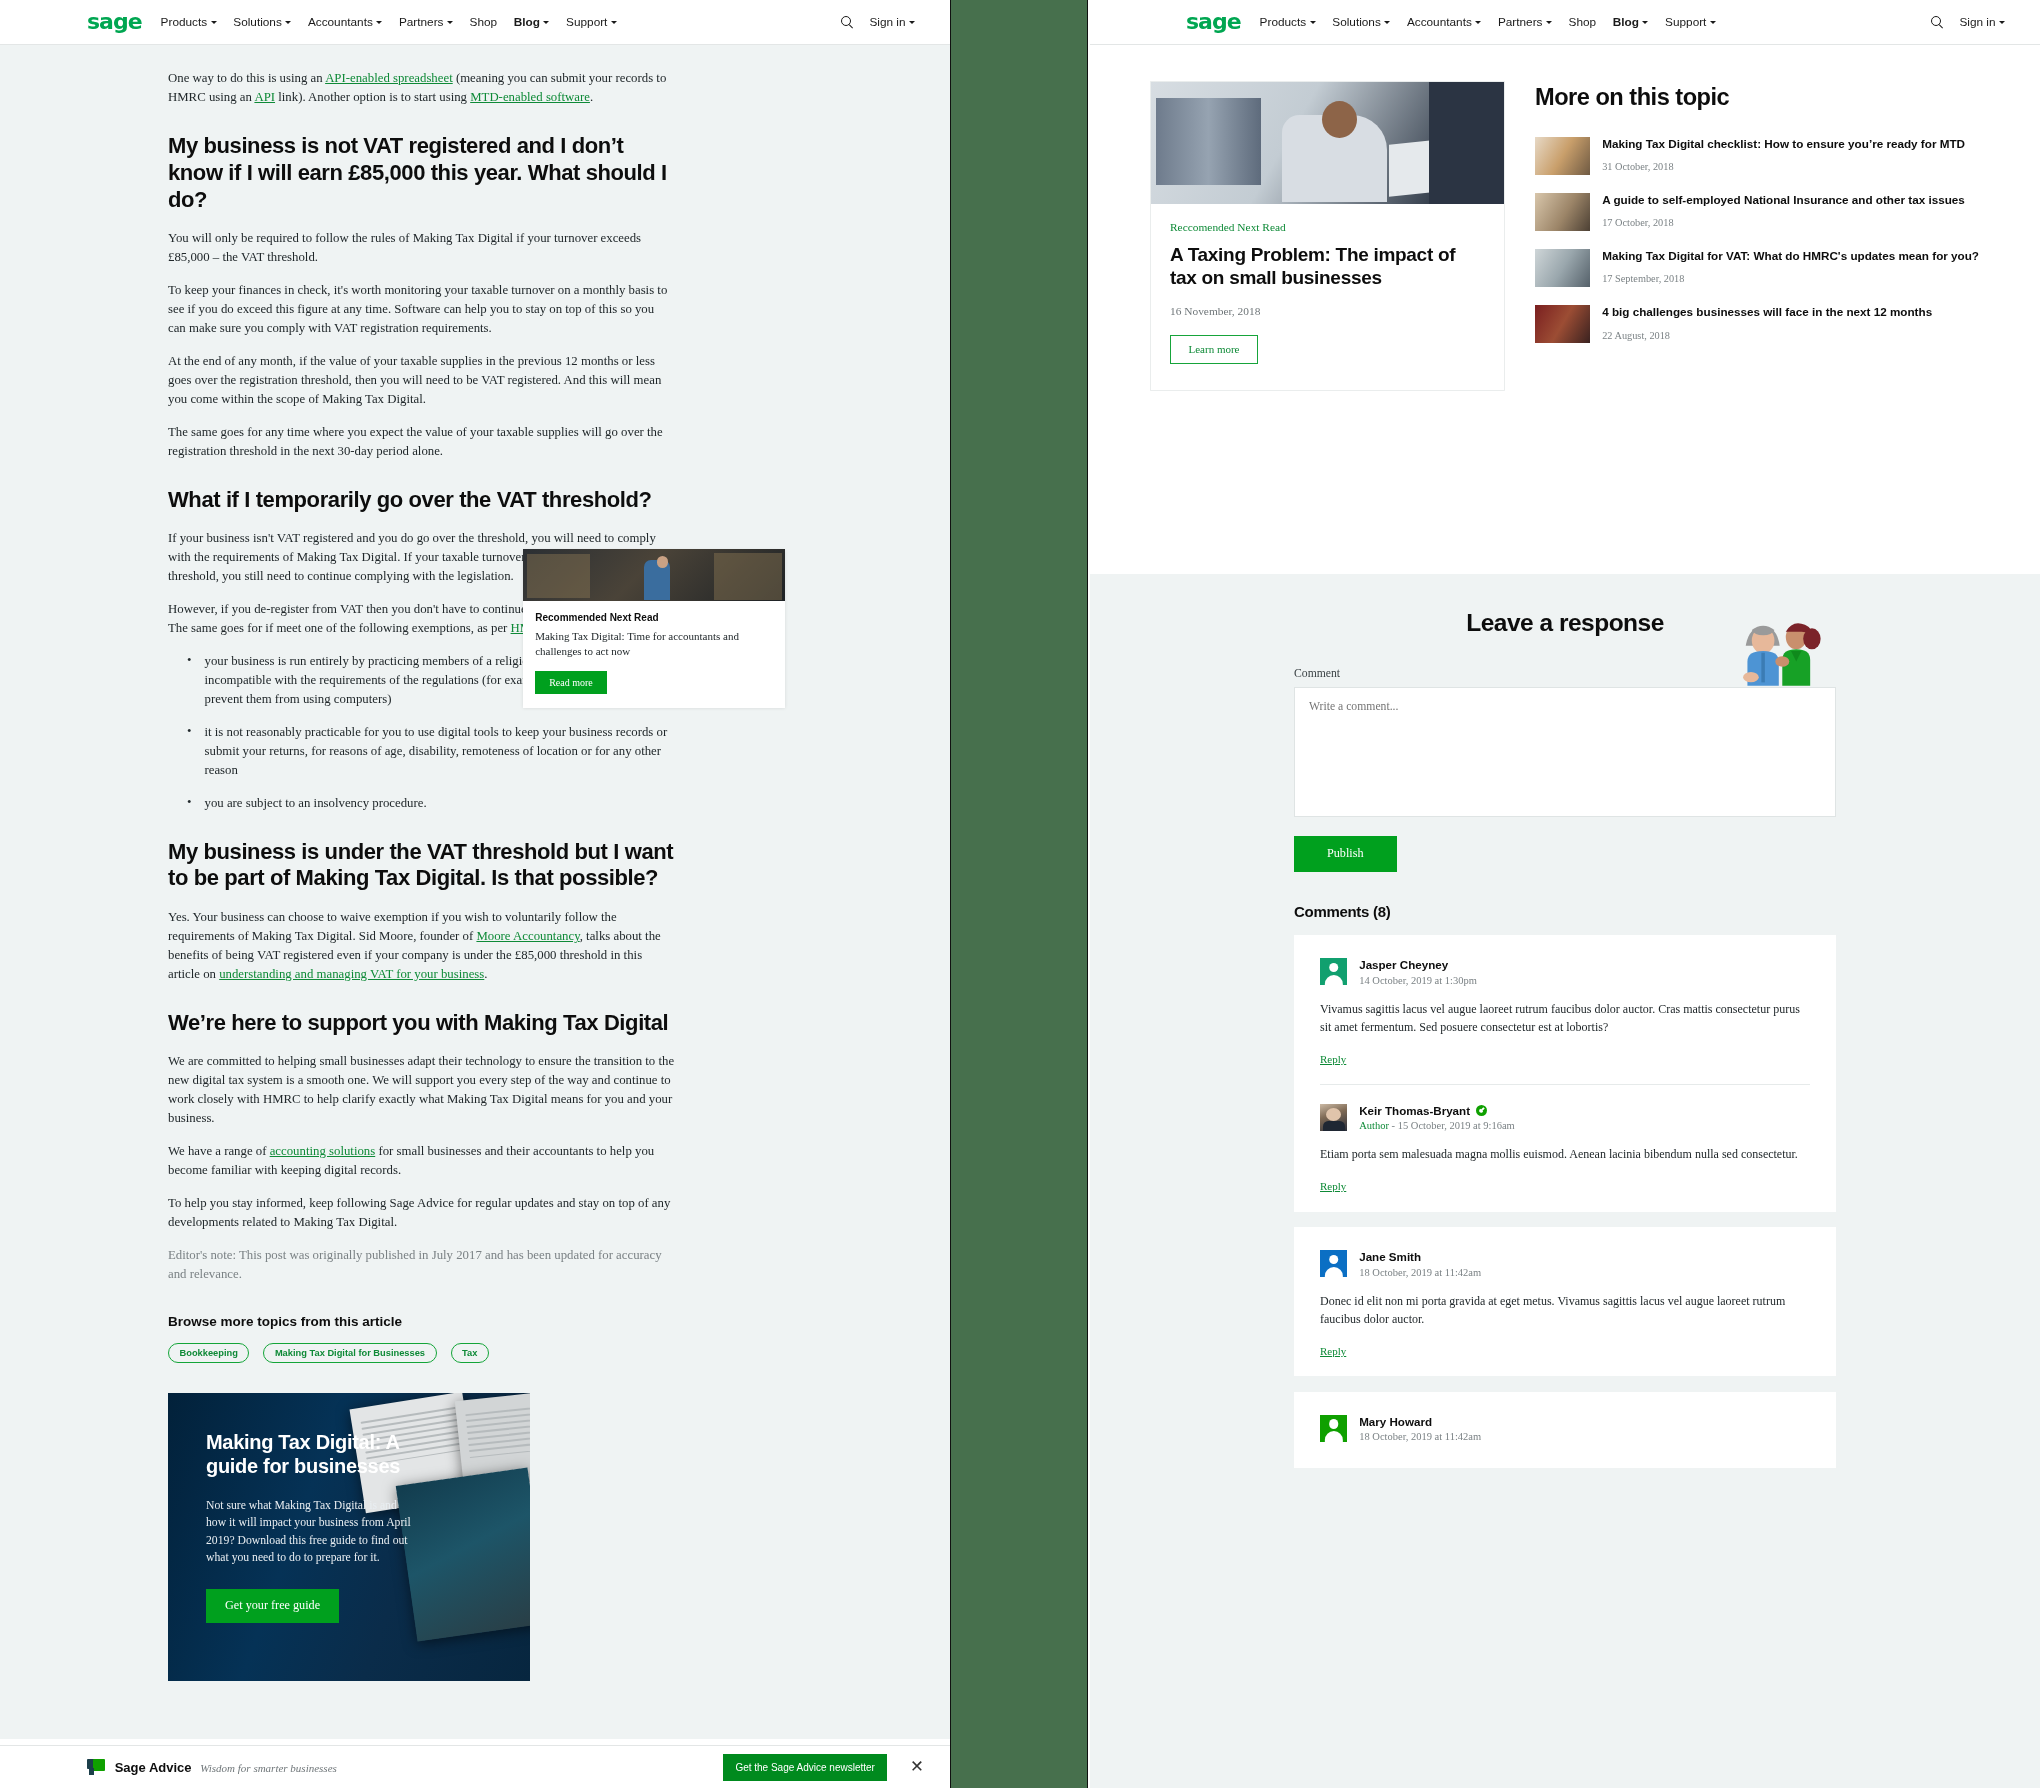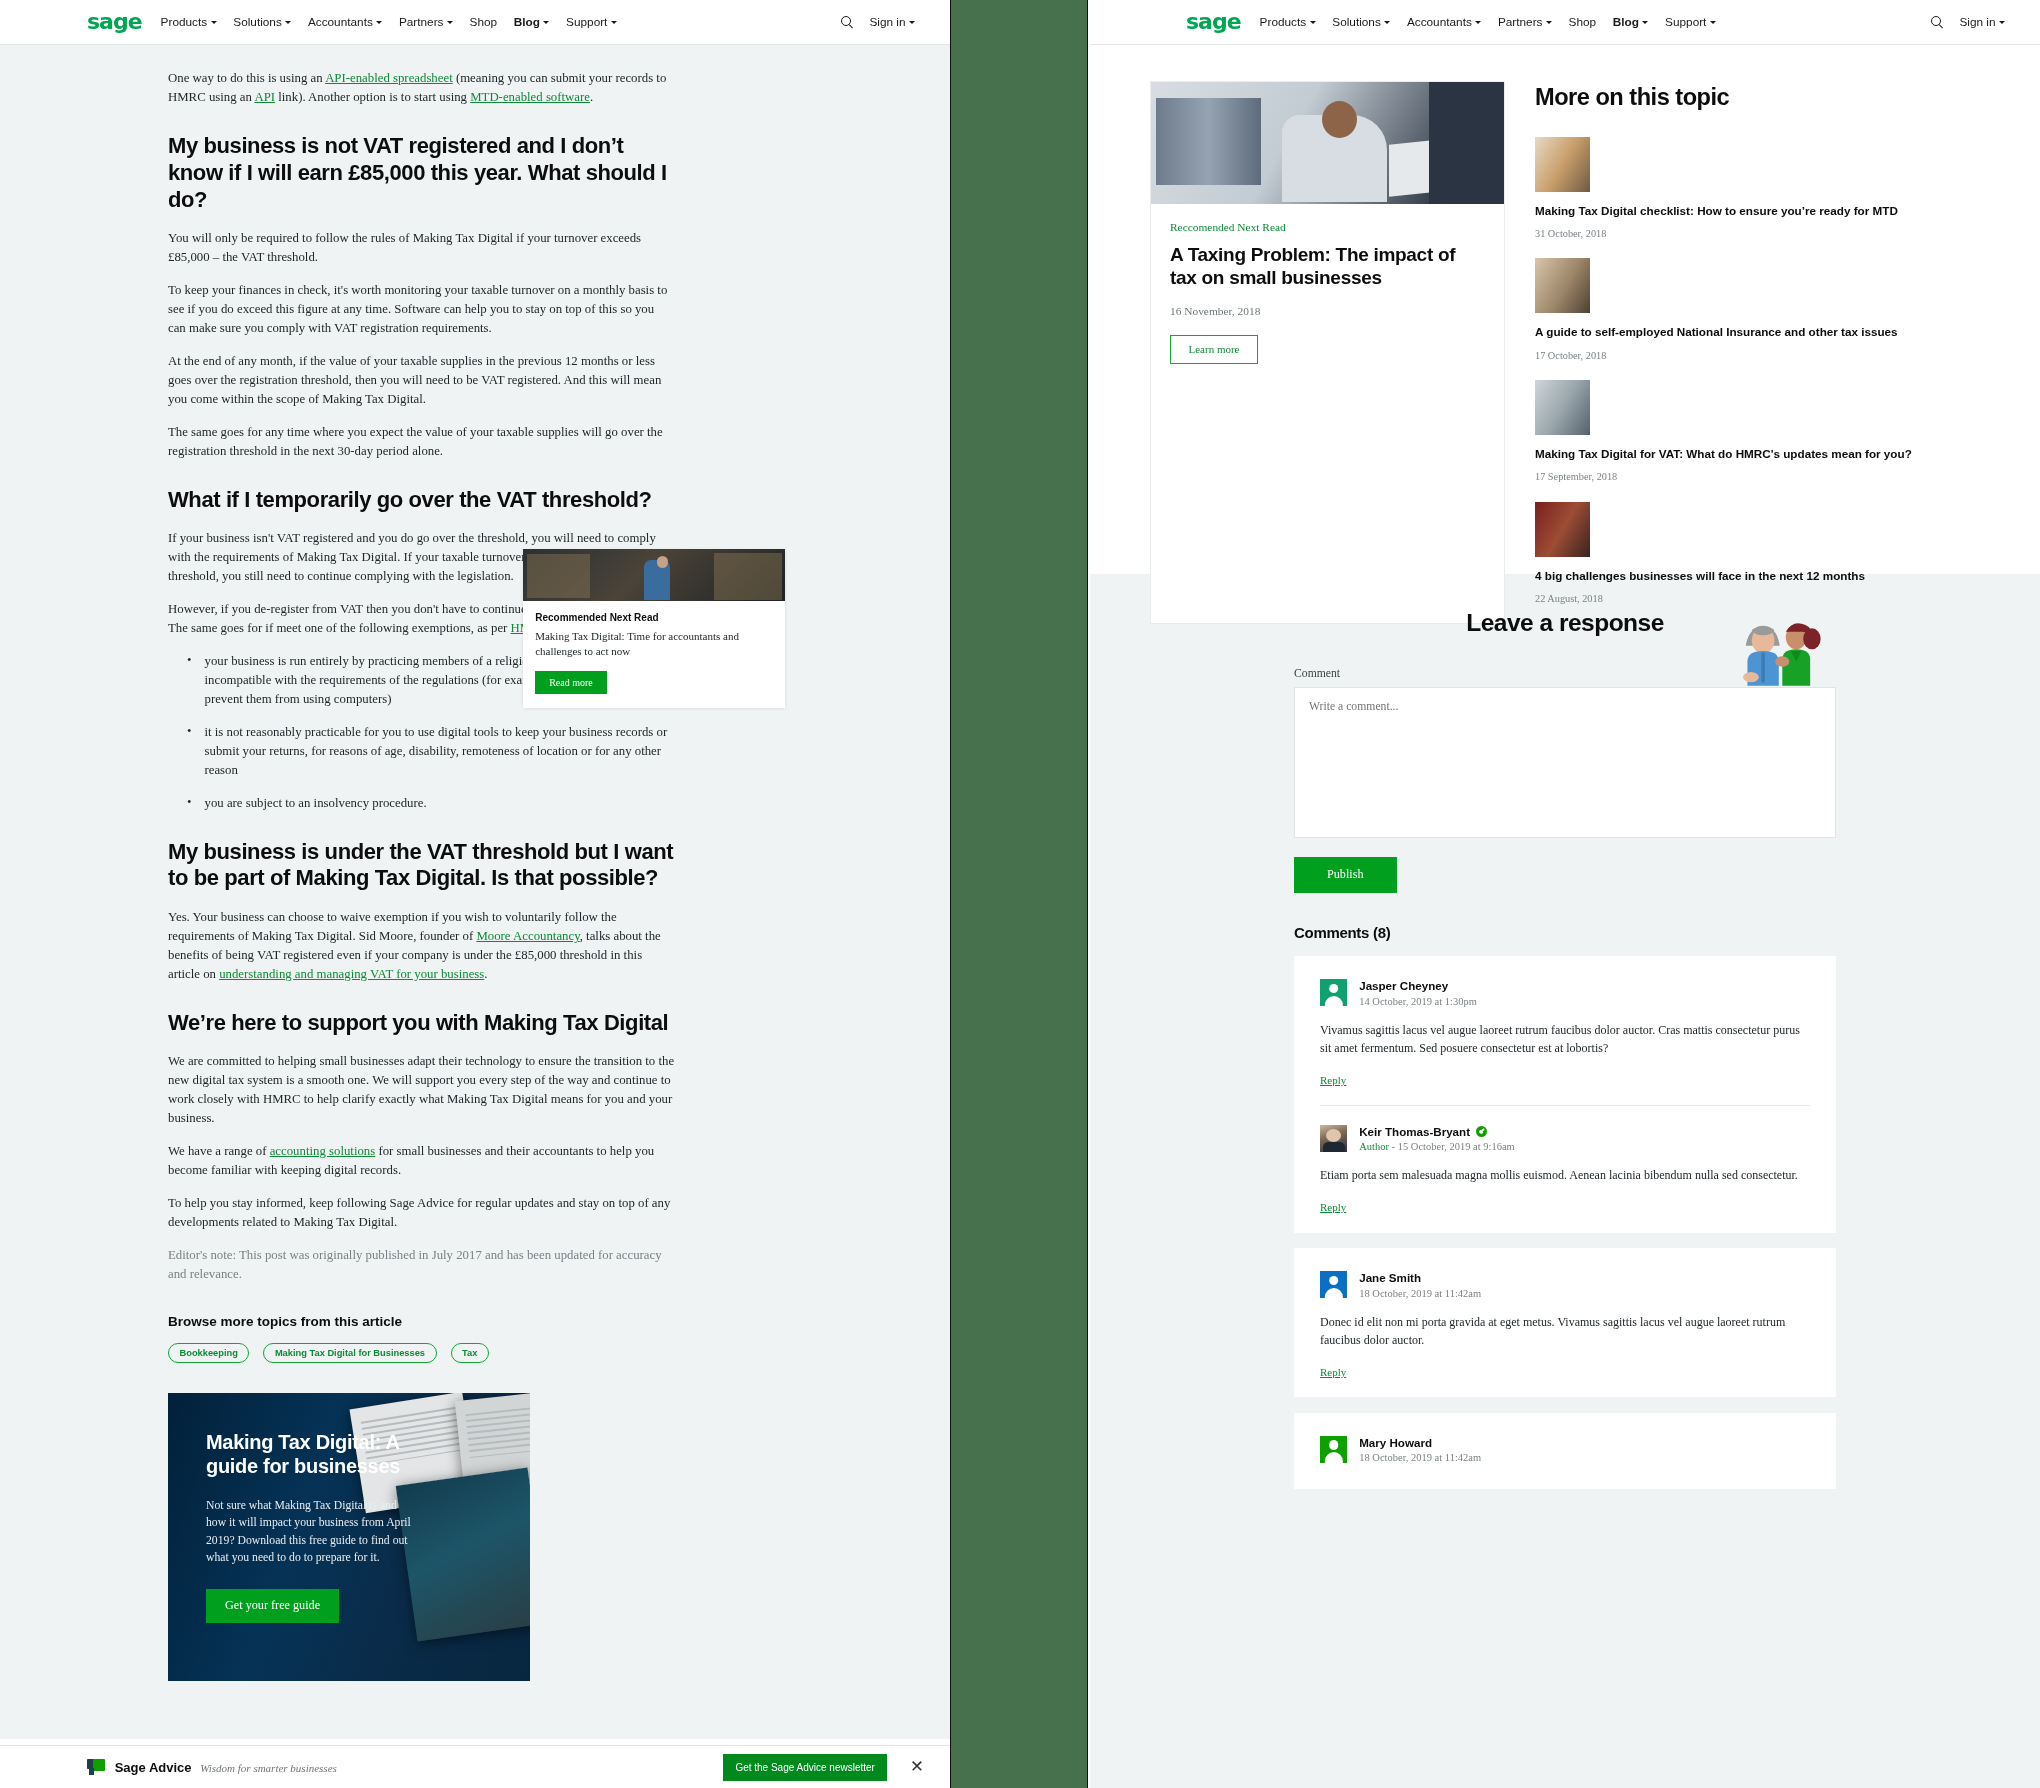--- a/index.html
+++ b/index.html
@@ -135,36 +135,36 @@
   .nr-img .dark { position:absolute; right:0; top:0; width:75px; height:122px; background:#2b3443;}
   .nr-body { padding: 17.5px 19px 26px 19px; }
   .nr-kicker { color:#0e8a37; font-family:"Liberation Serif", serif; font-size:11.4px; margin-bottom:9.6px;}
   .nr-title { font-size:19px; font-weight:800; line-height:1.22; letter-spacing:-0.3px; color:#0d0d0d; margin-bottom:15.7px;}
   .nr-date { font-family:"Liberation Serif", serif; font-size:11.4px; color:#6f7679; margin-bottom:17.5px;}
   .nr-btn { display:inline-block; border:1.2px solid #16a43a; color:#0e8a37; background:#fff;
             font-family:"Liberation Serif", serif; font-size:11px; padding: 7.9px 17.5px; cursor:pointer;}
 
   .more-topic { flex:1; padding-top: 1.7px;}
   .mt-title { font-size: 23.6px; font-weight:800; letter-spacing:-0.5px; color:#0d0d0d; margin-bottom: 26px;}
-  .mt-item { display:flex; gap:12.2px; margin-bottom: 18.3px; cursor:pointer;flex-direction:column;}
+  .mt-item { display:flex; gap:12.2px; margin-bottom: 18.3px; cursor:pointer;}
   .mt-thumb { width: 55px; height: 38px; flex:0 0 55px; background:#b9b3a6; }
   .mt-thumb.t1 { background: linear-gradient(120deg,#e7d9c6 0%,#c99f6b 50%,#6f5a43 100%); }
   .mt-thumb.t2 { background: linear-gradient(120deg,#d8c6ab 0%,#9c8568 55%,#4c4034 100%); }
   .mt-thumb.t3 { background: linear-gradient(120deg,#cfd6d8 0%,#9aa7ad 50%,#55616a 100%); }
   .mt-thumb.t4 { background: linear-gradient(120deg,#7a1f20 0%,#9c4d34 50%,#3a2220 100%); }
   .mt-txt h5 { font-size: 11.7px; font-weight:800; line-height:1.28; color:#0d0d0d; margin-bottom:5.2px;}
   .mt-txt span { font-family:"Liberation Serif", serif; font-size:10.3px; color:#7b8285; }
 
   .rp-bottom { background:#eff3f3; min-height: 1223px; padding-bottom: 52px;}
   .resp-wrap { width: 542px; margin: 0 auto; padding-top: 35px; position:relative; }
   .resp-title { text-align:center; font-size: 24.5px; font-weight:800; letter-spacing:-0.5px; color:#0d0d0d; margin-bottom: 30px;}
   .resp-people { position:absolute; right: -15.7px; top: 42px; width: 122px; height: 70px; }
   .lbl-comment { font-family:"Liberation Serif", serif; font-size:11.7px; color:#3b4245; margin-bottom:7px; }
   .comment-box {
-    width:100%; height: 151px; background:#fff; border:0.9px solid #dfe4e4;
+    width:100%; height: 130px; background:#fff; border:0.9px solid #dfe4e4;
     font-family:"Liberation Serif", serif; font-size:11.7px; color:#8d9497; padding: 12.2px 14px; resize:none; outline:none;
   }
   .publish-btn { margin-top: 15.7px; background:#00a01e; color:#fff; border:none;
     font-family:"Liberation Serif", serif; font-size:12.2px; padding: 10.5px 33px; cursor:pointer; }
 
   .comments-title { font-size: 15px; font-weight:800; color:#0d0d0d; margin: 31px 0 15.7px 0; letter-spacing:-0.3px;}
   .comment-card { background:#fff; padding: 23px 26px 12.2px 26px; margin-bottom: 15.7px; }
   .c-head { display:flex; gap:12.2px; align-items:flex-start; margin-bottom: 14px; }
   .avatar { width: 27px; height:27px; flex:0 0 27px; position:relative; overflow:hidden;}
   .avatar .a-head { position:absolute; left:50%; top:17%; transform:translateX(-50%); width:9.6px;height:9.6px;border-radius:50%;background:#fff;}

